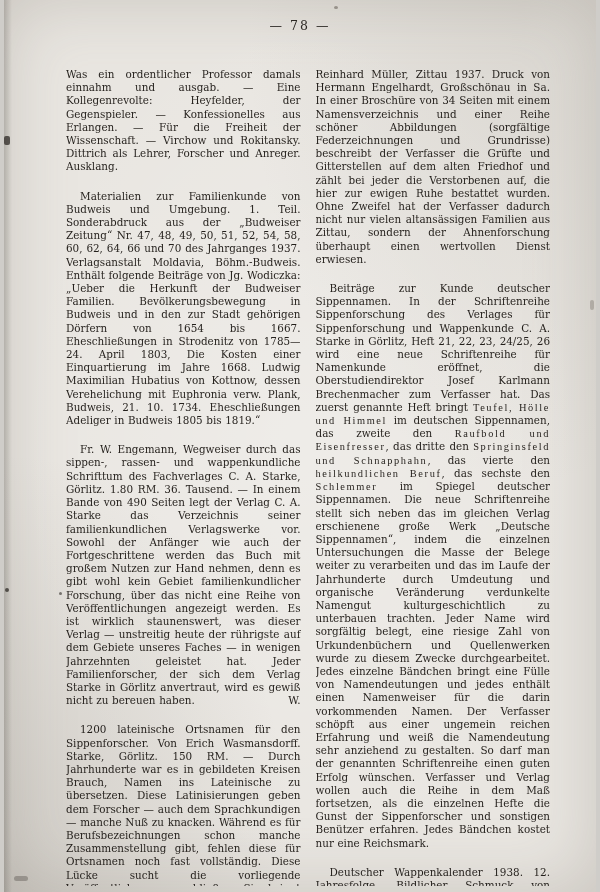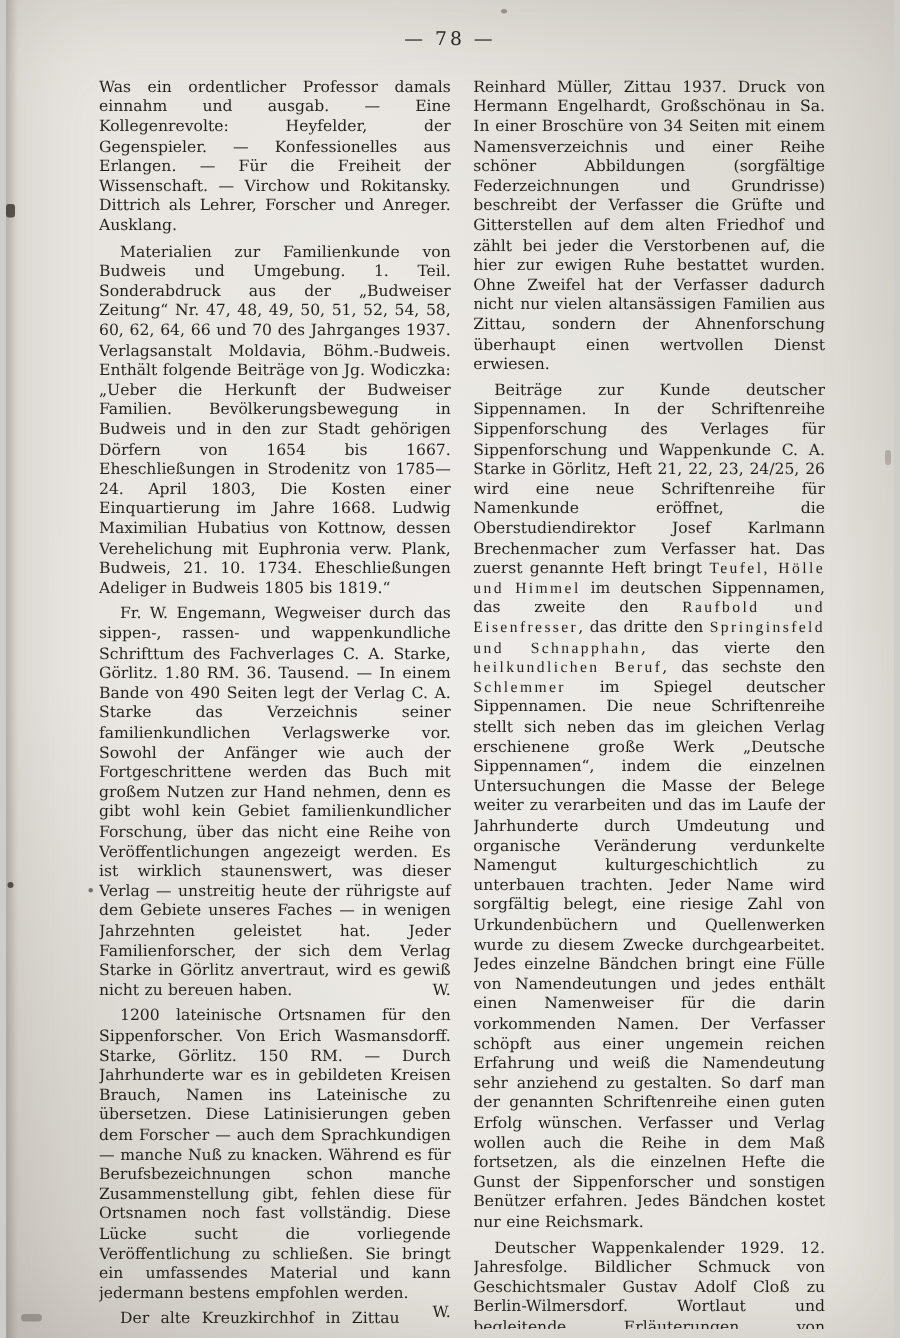--- a/index.html
+++ b/index.html
@@ -48,21 +48,21 @@
     display: flex;
     gap: 15px;
     overflow: hidden;
   }
   .column {
     flex: 1 1 0;
     min-width: 0;
     overflow: hidden;
   }
   .para {
-    margin: 0 0 4px 0;
+    margin: 16px 0 4px 0;
     font-size: 10.4px;
     line-height: 13.2px;
     text-align: justify;
     text-justify: inter-word;
     hyphens: auto;
     -webkit-hyphens: auto;
     word-spacing: 0.3px;
     color: #231f1b;
   }
   .para.indent { text-indent: 14px; }
@@ -94,21 +94,21 @@
     <div class="column">
         <p class="para"><span class="normal">Was ein ordentlicher Professor damals einnahm und ausgab. — Eine Kollegenrevolte: Heyfelder, der Gegenspieler. — Konfessionelles aus Erlangen. — Für die Freiheit der Wissenschaft. — Virchow und Rokitansky. Dittrich als Lehrer, Forscher und Anreger. Ausklang.</span></p>
         <p class="para indent"><span class="lead">Materialien zur Familienkunde von Budweis und Umgebung.</span><span class="normal"> 1. Teil. Sonderabdruck aus der „Budweiser Zeitung“ Nr. 47, 48, 49, 50, 51, 52, 54, 58, 60, 62, 64, 66 und 70 des Jahrganges 1937. Verlagsanstalt Moldavia, Böhm.-Budweis. Enthält folgende Beiträge von Jg. Wodiczka: „Ueber die Herkunft der Budweiser Familien. Bevölkerungsbewegung in Budweis und in den zur Stadt gehörigen Dörfern von 1654 bis 1667. Eheschließungen in Strodenitz von 1785—24. April 1803, Die Kosten einer Einquartierung im Jahre 1668. Ludwig Maximilian Hubatius von Kottnow, dessen Verehelichung mit Euphronia verw. Plank, Budweis, 21. 10. 1734. Eheschließungen Adeliger in Budweis 1805 bis 1819.“</span></p>
         <p class="para indent"><span class="lead">Fr. W. Engemann, Wegweiser durch das sippen-, rassen- und wappenkundliche Schrifttum des Fachverlages C. A. Starke, Görlitz.</span><span class="normal"> 1.80 RM. 36. Tausend. — In einem Bande von 490 Seiten legt der Verlag C. A. Starke das Verzeichnis seiner familienkundlichen Verlagswerke vor. Sowohl der Anfänger wie auch der Fortgeschrittene werden das Buch mit großem Nutzen zur Hand nehmen, denn es gibt wohl kein Gebiet familienkundlicher Forschung, über das nicht eine Reihe von Veröffentlichungen angezeigt werden. Es ist wirklich staunenswert, was dieser Verlag — unstreitig heute der rührigste auf dem Gebiete unseres Faches — in wenigen Jahrzehnten geleistet hat. Jeder Familienforscher, der sich dem Verlag Starke in Görlitz anvertraut, wird es gewiß nicht zu bereuen haben.</span><span class="sig">W.</span></p>
         <p class="para indent"><span class="lead">1200 lateinische Ortsnamen für den Sippenforscher.</span><span class="normal"> Von Erich Wasmansdorff. Starke, Görlitz. 150 RM. — Durch Jahrhunderte war es in gebildeten Kreisen Brauch, Namen ins Lateinische zu übersetzen. Diese Latinisierungen geben dem Forscher — auch dem Sprachkundigen — manche Nuß zu knacken. Während es für Berufsbezeichnungen schon manche Zusammenstellung gibt, fehlen diese für Ortsnamen noch fast vollständig. Diese Lücke sucht die vorliegende Veröffentlichung zu schließen. Sie bringt ein umfassendes Material und kann jedermann bestens empfohlen werden.</span><span class="sig">W.</span></p>
         <p class="para indent"><span class="lead">Der alte Kreuzkirchhof in Zittau und seine Erbbegräbnisse.</span></p>
       </div>
     <div class="column">
         <p class="para"><span class="normal">Reinhard Müller, Zittau 1937. Druck von Hermann Engelhardt, Großschönau in Sa. In einer Broschüre von 34 Seiten mit einem Namensverzeichnis und einer Reihe schöner Abbildungen (sorgfältige Federzeichnungen und Grundrisse) beschreibt der Verfasser die Grüfte und Gitterstellen auf dem alten Friedhof und zählt bei jeder die Verstorbenen auf, die hier zur ewigen Ruhe bestattet wurden. Ohne Zweifel hat der Verfasser dadurch nicht nur vielen altansässigen Familien aus Zittau, sondern der Ahnenforschung überhaupt einen wertvollen Dienst erwiesen.</span></p>
         <p class="para indent"><span class="lead">Beiträge zur Kunde deutscher Sippennamen.</span><span class="normal"> In der Schriftenreihe Sippenforschung des Verlages für Sippenforschung und Wappenkunde C. A. Starke in Görlitz, Heft 21, 22, 23, 24/25, 26 wird eine neue Schriftenreihe für Namenkunde eröffnet, die Oberstudiendirektor Josef Karlmann Brechenmacher zum Verfasser hat. Das zuerst genannte Heft bringt </span><span class="spaced">Teufel, Hölle und Himmel</span><span class="normal"> im deutschen Sippennamen, das zweite den </span><span class="spaced">Raufbold und Eisenfresser</span><span class="normal">, das dritte den </span><span class="spaced">Springinsfeld und Schnapphahn</span><span class="normal">, das vierte den </span><span class="spaced">heilkundlichen Beruf</span><span class="normal">, das sechste den </span><span class="spaced">Schlemmer</span><span class="normal"> im Spiegel deutscher Sippennamen. Die neue Schriftenreihe stellt sich neben das im gleichen Verlag erschienene große Werk „Deutsche Sippennamen“, indem die einzelnen Untersuchungen die Masse der Belege weiter zu verarbeiten und das im Laufe der Jahrhunderte durch Umdeutung und organische Veränderung verdunkelte Namengut kulturgeschichtlich zu unterbauen trachten. Jeder Name wird sorgfältig belegt, eine riesige Zahl von Urkundenbüchern und Quellenwerken wurde zu diesem Zwecke durchgearbeitet. Jedes einzelne Bändchen bringt eine Fülle von Namendeutungen und jedes enthält einen Namenweiser für die darin vorkommenden Namen. Der Verfasser schöpft aus einer ungemein reichen Erfahrung und weiß die Namendeutung sehr anziehend zu gestalten. So darf man der genannten Schriftenreihe einen guten Erfolg wünschen. Verfasser und Verlag wollen auch die Reihe in dem Maß fortsetzen, als die einzelnen Hefte die Gunst der Sippenforscher und sonstigen Benützer erfahren. Jedes Bändchen kostet nur eine Reichsmark.</span></p>
-        <p class="para indent"><span class="lead">Deutscher Wappenkalender 1929.</span><span class="normal"> 12. Jahresfolge. Bildlicher Schmuck von Geschichtsmaler Gustav Adolf Cloß zu Berlin-Wilmersdorf. Wortlaut und begleitende Erläuterungen von Ministerialrat Dr. jur. Bernhard Koerner. Verlag für Sippenforschung und Wappenkunde. C. A. Starke (Inhaber</span></p>
+        <p class="para indent"><span class="lead">Deutscher Wappenkalender 1938.</span><span class="normal"> 12. Jahresfolge. Bildlicher Schmuck von Geschichtsmaler Gustav Adolf Cloß zu Berlin-Wilmersdorf. Wortlaut und begleitende Erläuterungen von Ministerialrat Dr. jur. Bernhard Koerner. Verlag für Sippenforschung und Wappenkunde. C. A. Starke (Inhaber</span></p>
       </div>
   </div>
 
   <div class="speck s1"></div>
   <div class="speck s2"></div>
   <div class="speck s3"></div>
   <div class="speck s4"></div>
   <div class="speck s5"></div>
   <div class="speck s6"></div>
 </div>

